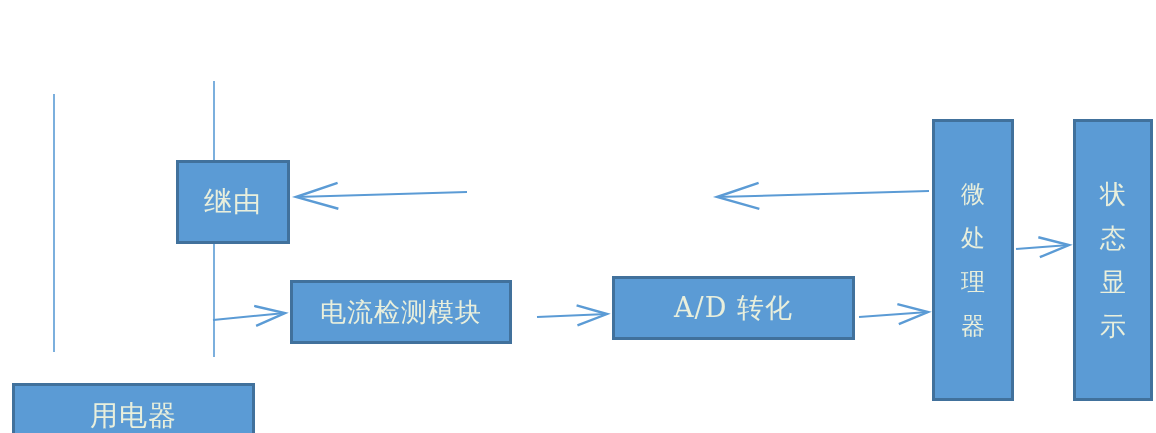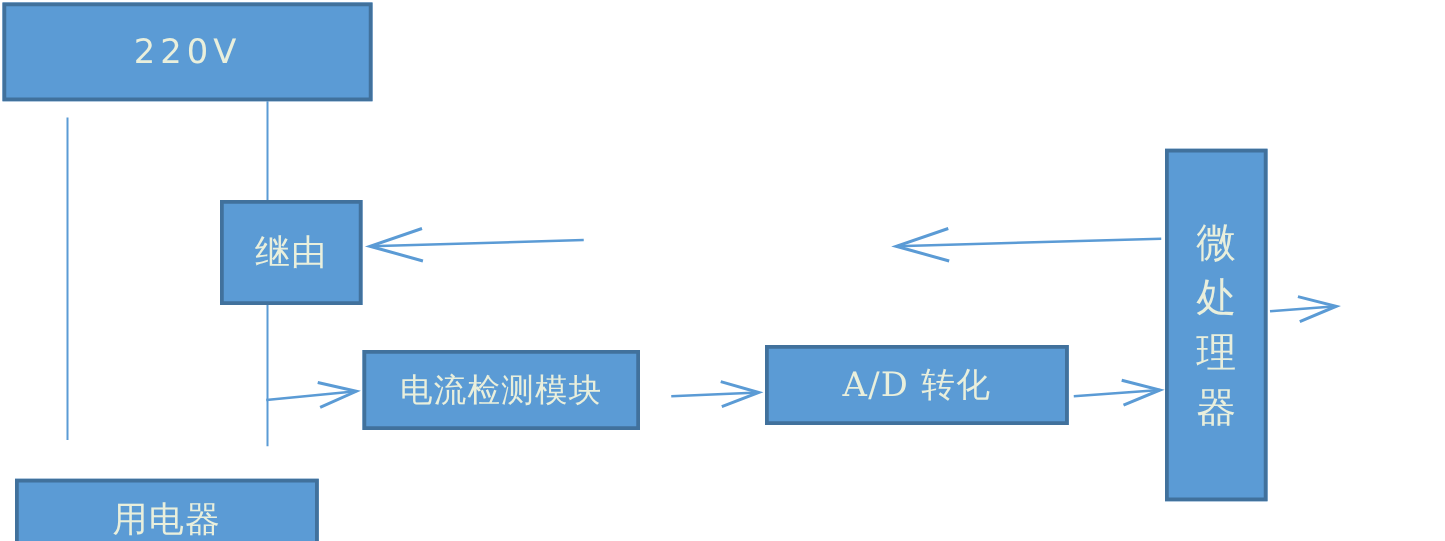--- a/index.html
+++ b/index.html
@@ -41,21 +41,21 @@
   .lbl {
     letter-spacing: 1px;
     white-space: pre;
   }
   .b-power   { left: 2px;    top: 2px;   width: 296px; height: 79px;  font-size: 27px; }
   .b-power .lbl { font-family: "DejaVu Sans", "Liberation Sans", sans-serif; letter-spacing: 4px; }
   .b-relay   { left: 176px;  top: 160px; width: 114px; height: 84px;  font-size: 28px; }
   .b-opto    { left: 470px;  top: 159px; width: 242px; height: 67px;  font-size: 28px; }
   .b-current { left: 290px;  top: 280px; width: 222px; height: 64px;  font-size: 26px; }
   .b-adc     { left: 612px;  top: 276px; width: 243px; height: 64px;  font-size: 27px; }
-  .b-mcu     { left: 932px;  top: 119px; width: 82px;  height: 282px; font-size: 32px; }
+  .b-mcu     { left: 932px;  top: 119px; width: 82px;  height: 282px; font-size: 24px; }
   .b-status  { left: 1073px; top: 119px; width: 80px;  height: 282px; font-size: 26px; }
   .b-load    { left: 12px;   top: 383px; width: 243px; height: 66px;  font-size: 28px; }
   .vert {
     width: 1.08em;
     word-break: break-all;
     white-space: normal;
     line-height: 44px;
     text-align: center;
     letter-spacing: 0;
   }
@@ -79,39 +79,39 @@
     <path class="wire thin" d="M214,81 L214,357"></path>
 
     <path class="wire" marker-end="url(#headBig)" d="M467,192 L296,197"></path>
     <path class="wire" marker-end="url(#headBig)" d="M929,191 L717,197"></path>
     <path class="wire" marker-end="url(#headSmall)" d="M213,320 L285,313"></path>
     <path class="wire" marker-end="url(#headSmall)" d="M537,317 L607,314"></path>
     <path class="wire" marker-end="url(#headSmall)" d="M859,317 L928,312"></path>
     <path class="wire" marker-end="url(#headSmall)" d="M1016,249 L1069,245"></path>
   </svg>
 
-  <div class="box b-power">
-    <span class="lbl">220V</span>
-  </div>
 
   <div class="box b-relay">
     <span class="lbl">继由</span>
   </div>
 
 
   <div class="box b-current">
     <span class="lbl">电流检测模块</span>
   </div>
 
   <div class="box b-adc">
     <span class="lbl">A/D 转化</span>
   </div>
 
   <div class="box b-mcu">
     <span class="lbl vert">微处理器</span>
   </div>
 
+  <div class="box b-status">
+    <span class="lbl vert">状态显示</span>
+  </div>
 
   <div class="box b-load">
     <span class="lbl">用电器</span>
   </div>
 
 </div>
 
 </body></html>

